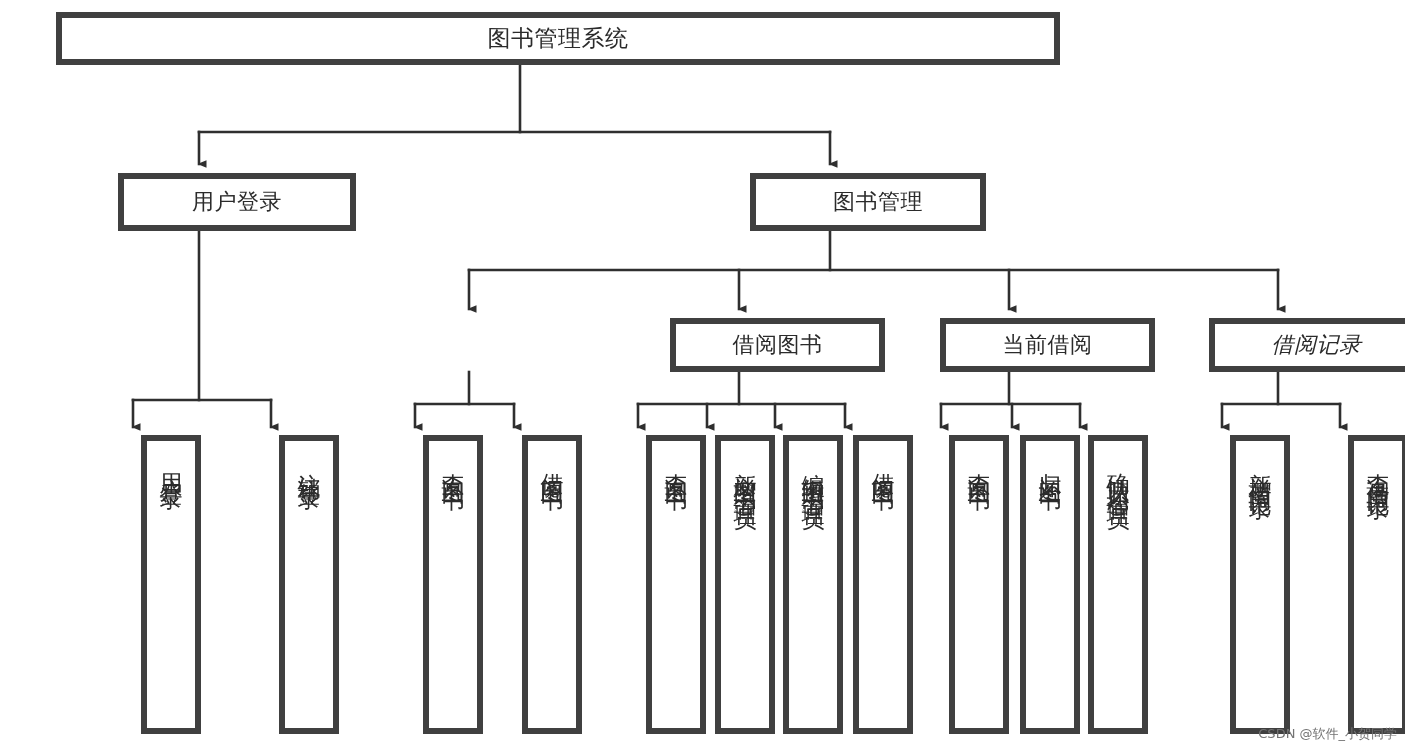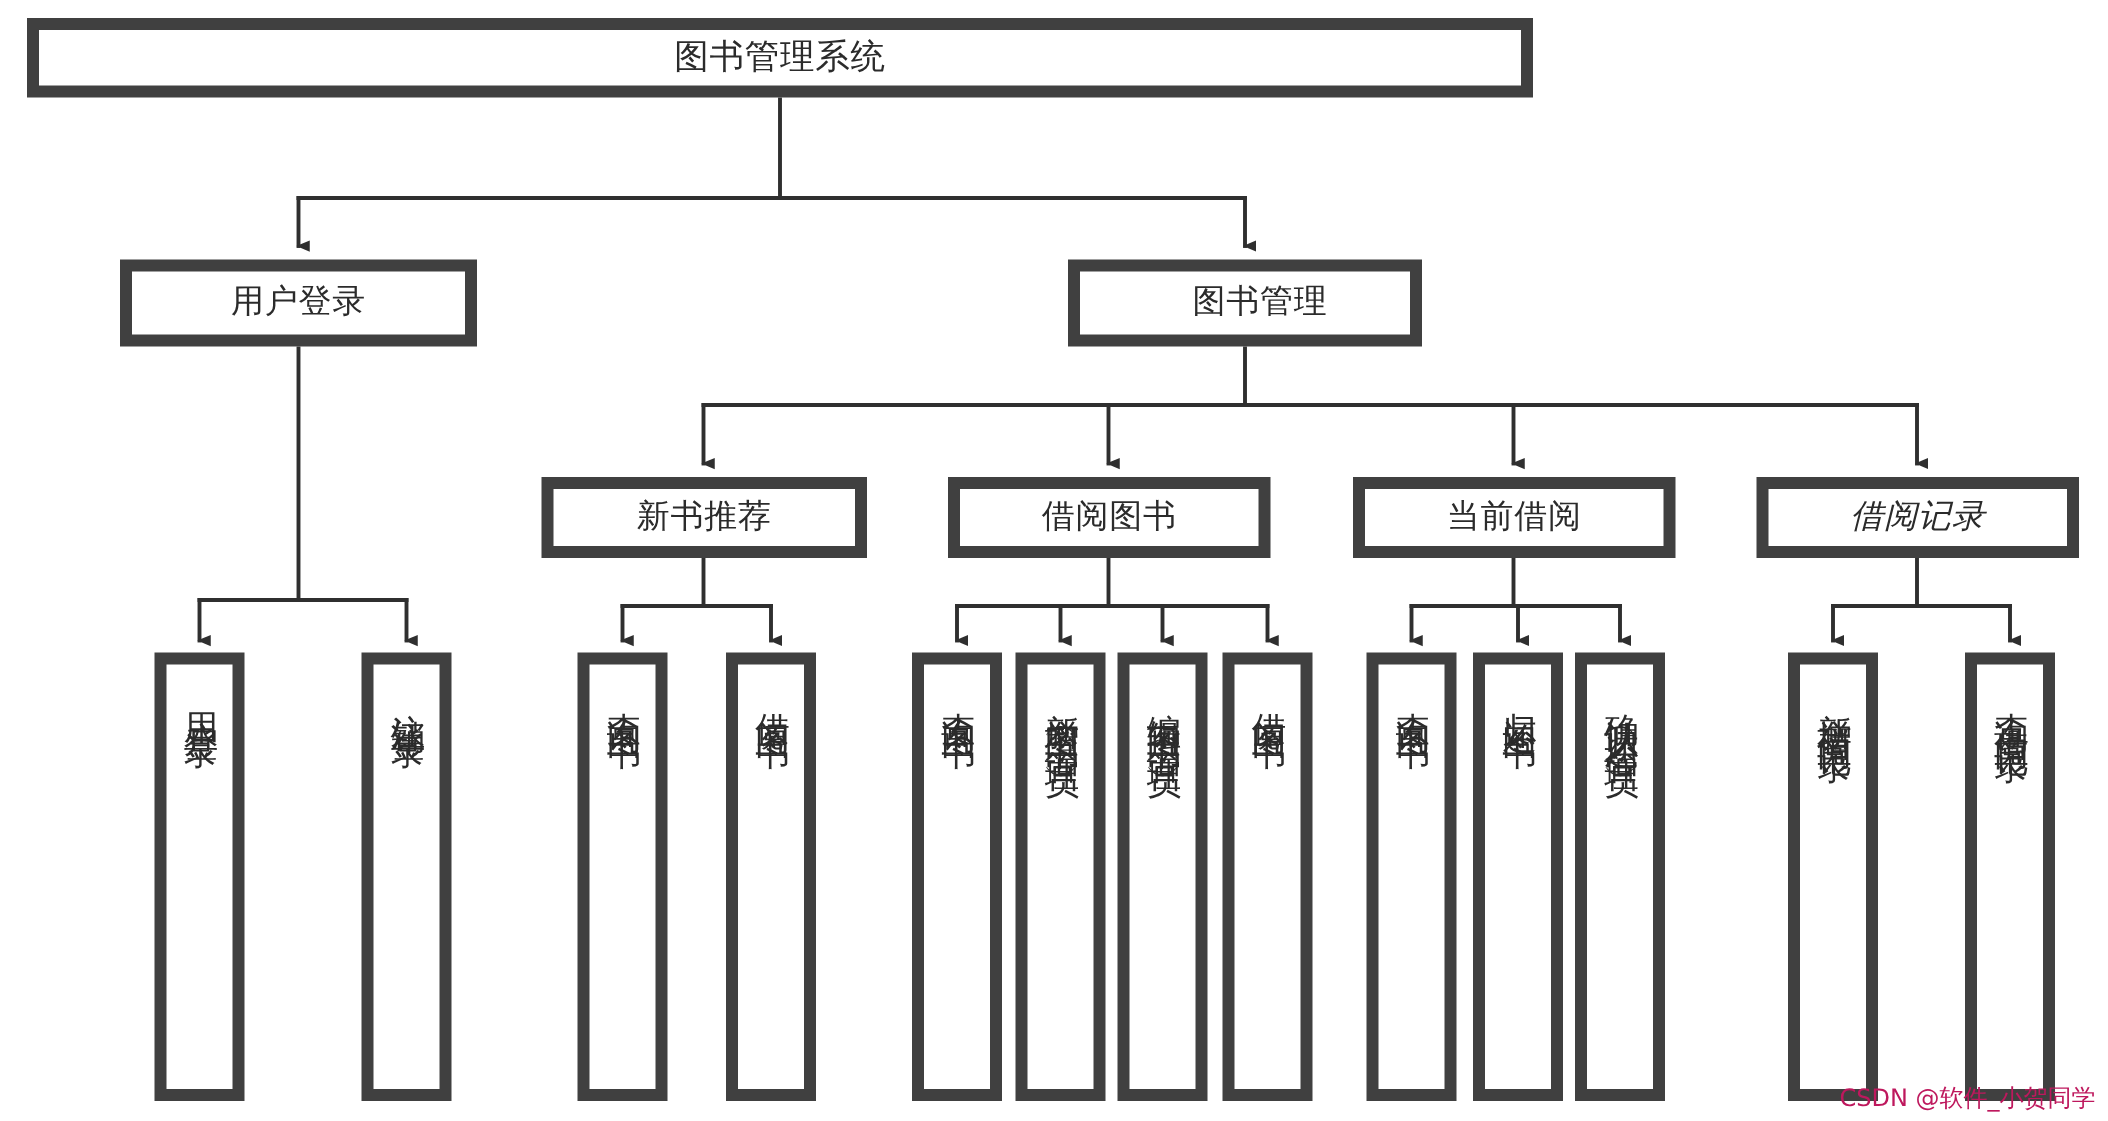--- a/index.html
+++ b/index.html
@@ -9,24 +9,25 @@
     font-family:"DejaVu Sans","Liberation Sans",sans-serif;
     overflow:hidden;
   }
   #stage{position:relative;width:1405px;height:747px;background:#fff;}
   svg#wires{position:absolute;left:0;top:0;width:1405px;height:747px;}
 
   .node{
     position:absolute;
     box-sizing:border-box;
     background:#ffffff;
-    border:8px solid #404040;
+    border:6px solid #404040;
     display:flex;
     align-items:center;
     justify-content:center;
+    margin-left:38px;
   }
   .node .lbl{
     color:#2b2b2b;
     letter-spacing:0.5px;
     white-space:nowrap;
     line-height:1.18;
   }
   .node.h .lbl{font-size:22px;}
   .node.root .lbl{font-size:23px;}
 
@@ -42,22 +43,22 @@
     font-size:23px;
     letter-spacing:5px;
     line-height:1;
     white-space:pre;
   }
 
   #watermark{
     position:absolute;
     right:8px;
     bottom:4px;
-    font-size:16px;
-    color:#be185d;
+    font-size:13px;
+    color:#737373;
     white-space:nowrap;
     pointer-events:none;
     text-align:center;
   }
 </style>
 </head>
 <body>
 
 <div id="stage">
 
@@ -118,23 +119,20 @@
     <span class="lbl">图书管理系统</span>
   </div>
 
   <div class="node h" style="left:80px;top:173px;width:238px;height:58px;">
     <span class="lbl">用户登录</span>
   </div>
   <div class="node h" style="left:712px;top:173px;width:236px;height:58px;padding-left:20px;">
     <span class="lbl">图书管理</span>
   </div>
 
-  <div class="node h" style="left:361px;top:318px;width:217px;height:54px;">
-    <span class="lbl">新书推荐</span>
-  </div>
   <div class="node h" style="left:632px;top:318px;width:215px;height:54px;">
     <span class="lbl">借阅图书</span>
   </div>
   <div class="node h" style="left:902px;top:318px;width:215px;height:54px;">
     <span class="lbl">当前借阅</span>
   </div>
   <div class="node h" style="left:1171px;top:318px;width:215px;height:54px;font-style:italic;">
     <span class="lbl">借阅记录</span>
   </div>
 

